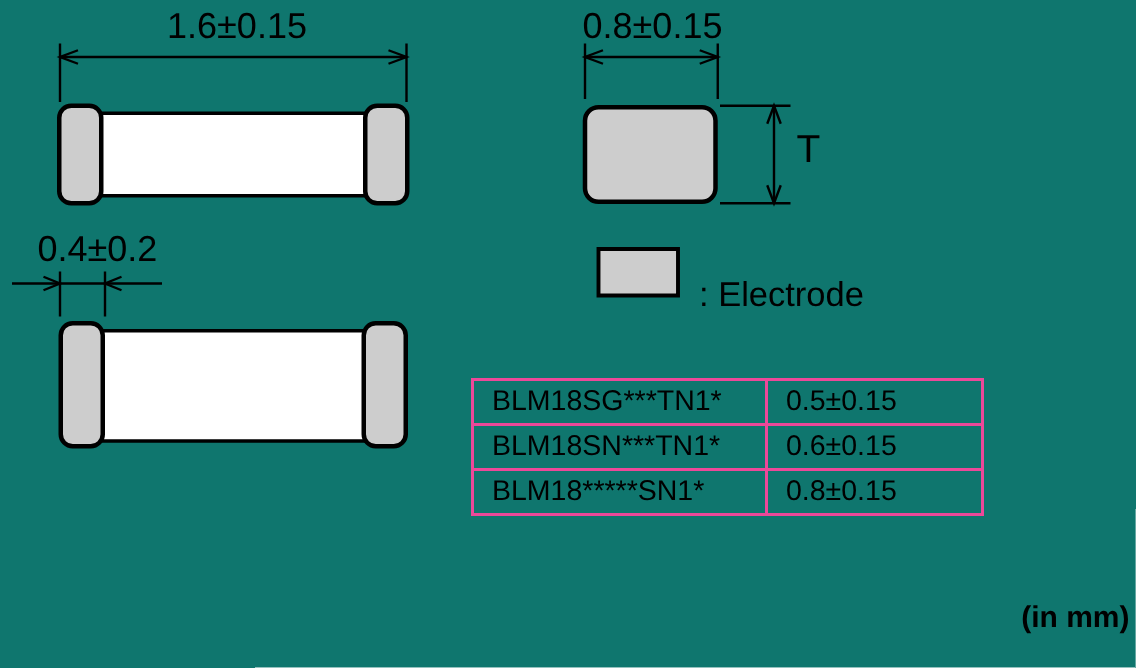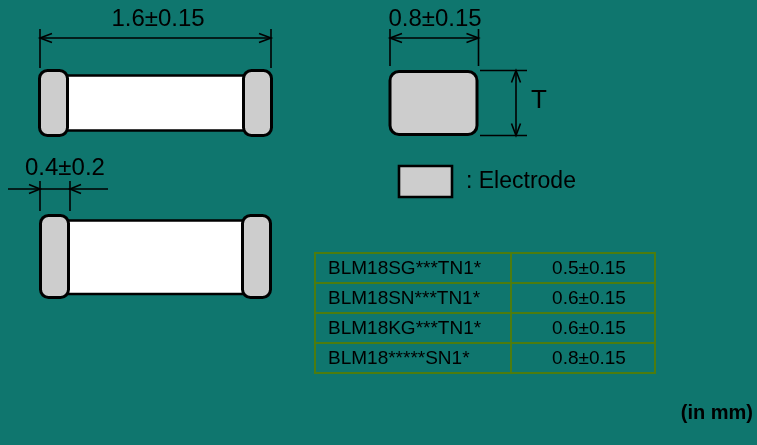--- a/index.html
+++ b/index.html
@@ -25,40 +25,40 @@
     line-height: 1.1;
   }
   .dim-label { font-size: 24px; }
   .t-label { font-size: 26px; }
   .legend-label { font-size: 23px; }
   .unit-label { font-size: 20px; }
   #center-label-length { left: 100px; top: 5px; width: 116px; text-align: center; }
   #center-label-width  { left: 377px; top: 5px; width: 116px; text-align: center; }
   #label-t { left: 531px; top: 85px; }
   #label-electrode-width { left: 25px; top: 154px; }
-  #label-legend { left: 466px; top: 168px; }
+  #label-legend { left: 466px; top: 184px; }
   #label-unit { left: 633px; top: 401px; width: 120px; text-align: right; font-weight: bold; }
 
   table.t-table {
     position: absolute;
     left: 314px; top: 252px;
     border-collapse: collapse;
     table-layout: fixed;
     font-size: 19px;
   }
   table.t-table td {
-    border: 2px solid #4d7c0f;
+    border: 2px solid #ec4899;
     height: 28px;
     padding: 0 0 0 12px;
     vertical-align: middle;
     white-space: nowrap;
     overflow: hidden;
   }
   td.col-part { width: 182px; }
-  td.col-t { width: 130px; text-align: center; }
+  td.col-t { width: 130px; }
 
   svg line, svg polyline, svg rect { vector-effect: non-scaling-stroke; }
 </style>
 </head>
 <body>
 
 <div id="canvas">
 
   <svg id="drawing" viewBox="0 0 757 445" xmlns="http://www.w3.org/2000/svg">
 
@@ -132,23 +132,19 @@
     <tbody>
       <tr>
         <td class="col-part">BLM18SG***TN1*</td>
         <td class="col-t">0.5±0.15</td>
       </tr>
       <tr>
         <td class="col-part">BLM18SN***TN1*</td>
         <td class="col-t">0.6±0.15</td>
       </tr>
       <tr>
-        <td class="col-part">BLM18KG***TN1*</td>
-        <td class="col-t">0.6±0.15</td>
-      </tr>
-      <tr>
         <td class="col-part">BLM18*****SN1*</td>
         <td class="col-t">0.8±0.15</td>
       </tr>
     </tbody>
   </table>
 
 </div>
 
 </body></html>

